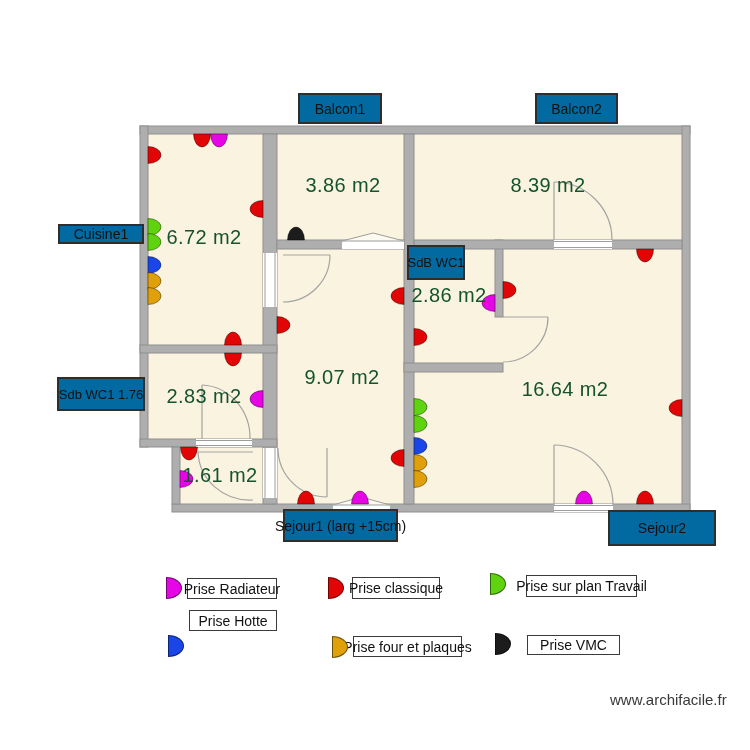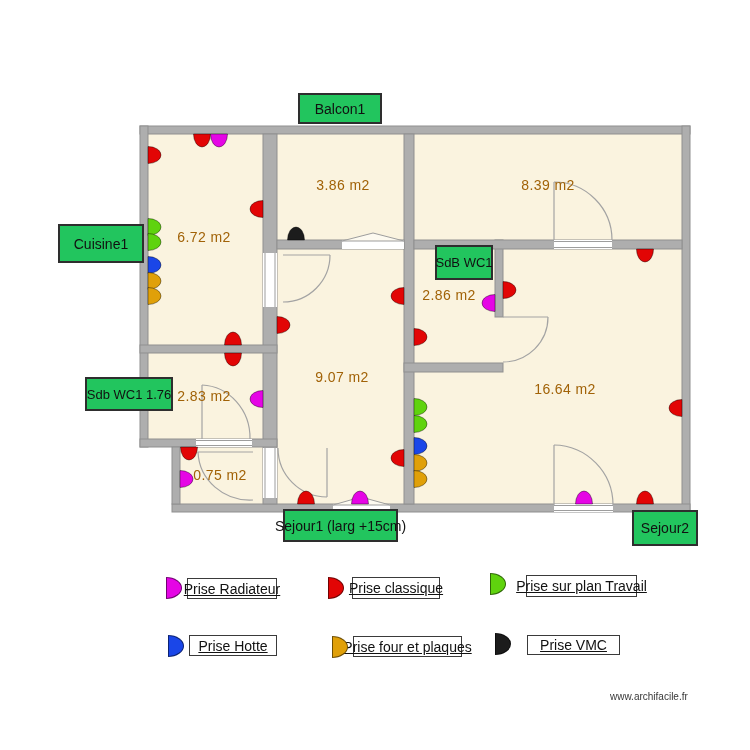--- a/index.html
+++ b/index.html
@@ -5,32 +5,32 @@
   html,body{margin:0;padding:0;background:#fff;}
   .stage{position:relative;width:750px;height:750px;background:#fff;overflow:hidden;
          font-family:"Liberation Sans", sans-serif;}
   svg{position:absolute;left:0;top:0;}
   .wall{fill:var(--wall-fill,#aeaeae);stroke:var(--wall-stroke,#8f8f8f);stroke-width:1;}
   .floor{fill:var(--floor,#faf3df);}
   .open{fill:#ffffff;stroke:none;}
   .thin{stroke:#9d9d9d;stroke-width:1;fill:none;}
   .door{stroke:#a3a3a3;stroke-width:1.2;fill:none;}
   .win{fill:#fdfaf0;stroke:#9d9d9d;stroke-width:1;}
-  .room-box{position:absolute;background:#22c55e;border:2px solid #2e2e2e;box-sizing:border-box;
+  .room-box{position:absolute;background:#0369a1;border:2px solid #2e2e2e;box-sizing:border-box;
             display:flex;align-items:center;justify-content:center;font-size:14px;color:#111;
             white-space:nowrap;overflow:visible;z-index:3;}
-  .room-box.small{font-size:13px;margin-left:28px;}
-  .area{position:absolute;transform:translate(-50%,-50%);font-size:14px;color:#a16207;
+  .room-box.small{font-size:13px;}
+  .area{position:absolute;transform:translate(-50%,-50%);font-size:20px;color:#14532d;
         white-space:nowrap;letter-spacing:.4px;z-index:2;}
   .lg-marker{position:absolute;width:14px;height:20px;border:1px solid rgba(0,0,0,.5);
              border-radius:0 100% 100% 0 / 0 50% 50% 0;z-index:2;}
   .lg-box{position:absolute;background:#fff;border:1.5px solid #3a3a3a;box-sizing:border-box;
           display:flex;align-items:center;justify-content:center;font-size:14px;color:#111;
-          white-space:nowrap;overflow:visible;z-index:1;text-decoration:underline;}
-  .watermark{position:absolute;font-size:10px;color:#383838;z-index:1;}
+          white-space:nowrap;overflow:visible;z-index:1;}
+  .watermark{position:absolute;font-size:15px;color:#383838;z-index:1;}
 </style>
 </head>
 <body>
 
 <div class="stage">
 
   <svg width="750" height="750" viewBox="0 0 750 750">
 
     <g>
       <rect class="floor" x="144" y="130" width="542" height="378"></rect>
@@ -125,46 +125,47 @@
         <path d="M 414 415.5 A 13 8.5 0 0 1 414 432.5 Z" fill="#5fd30e" stroke="rgba(0,0,0,0.4)" stroke-width="1"></path>
         <path d="M 414 437.5 A 13 8.5 0 0 1 414 454.5 Z" fill="#1a46e8" stroke="rgba(0,0,0,0.4)" stroke-width="1"></path>
         <path d="M 414 454.5 A 13 8.5 0 0 1 414 471.5 Z" fill="#e0a009" stroke="rgba(0,0,0,0.4)" stroke-width="1"></path>
         <path d="M 414 470.5 A 13 8.5 0 0 1 414 487.5 Z" fill="#e0a009" stroke="rgba(0,0,0,0.4)" stroke-width="1"></path>
         <path d="M 575.5 504 A 8.5 13 0 0 1 592.5 504 Z" fill="#e505e5" stroke="rgba(0,0,0,0.4)" stroke-width="1"></path>
         <path d="M 636.5 504 A 8.5 13 0 0 1 653.5 504 Z" fill="#e20505" stroke="rgba(0,0,0,0.4)" stroke-width="1"></path>
       </g>
   </svg>
 
   <div class="room-box" style="left:298px;top:93px;width:84px;height:31px">Balcon1</div>
-  <div class="room-box" style="left:58px;top:224px;width:86px;height:39px">Cuisine1</div>
+  <div class="room-box" style="left:535px;top:93px;width:83px;height:31px">Balcon2</div>
+  <div class="room-box" style="left:58px;top:224px;width:86px;height:20px">Cuisine1</div>
   <div class="room-box small" style="left:407px;top:245px;width:58px;height:35px">SdB WC1</div>
   <div class="room-box small" style="left:57px;top:377px;width:88px;height:34px">Sdb WC1 1.76</div>
   <div class="room-box" style="left:283px;top:509px;width:115px;height:33px">Sejour1 (larg +15cm)</div>
-  <div class="room-box" style="left:632px;top:510px;width:66px;height:36px">Sejour2</div>
+  <div class="room-box" style="left:608px;top:510px;width:108px;height:36px">Sejour2</div>
 
   <div class="area" style="left:204px;top:237px">6.72 m2</div>
   <div class="area" style="left:343px;top:185px">3.86 m2</div>
   <div class="area" style="left:548px;top:185px">8.39 m2</div>
   <div class="area" style="left:449px;top:295px">2.86 m2</div>
   <div class="area" style="left:342px;top:377px">9.07 m2</div>
   <div class="area" style="left:204px;top:396px">2.83 m2</div>
   <div class="area" style="left:565px;top:389px">16.64 m2</div>
-  <div class="area" style="left:220px;top:475px">0.75 m2</div>
+  <div class="area" style="left:220px;top:475px">1.61 m2</div>
 
   <span class="lg-marker" style="left: 166px; top: 577px; background: rgb(229, 5, 229);"></span>
   <div class="lg-box" style="left:187px;top:578px;width:90px;height:21px">Prise Radiateur</div>
 
   <span class="lg-marker" style="left: 328px; top: 577px; background: rgb(226, 5, 5);"></span>
   <div class="lg-box" style="left:352px;top:577px;width:88px;height:22px">Prise classique</div>
 
   <span class="lg-marker" style="left: 490px; top: 573px; background: rgb(95, 211, 14);"></span>
   <div class="lg-box" style="left:526px;top:575px;width:111px;height:22px">Prise sur plan Travail</div>
 
   <span class="lg-marker" style="left: 168px; top: 635px; background: rgb(26, 70, 232);"></span>
-  <div class="lg-box" style="left:189px;top:635px;width:88px;height:21px">Prise Hotte</div>
+  <div class="lg-box" style="left:189px;top:610px;width:88px;height:21px">Prise Hotte</div>
 
   <span class="lg-marker" style="left: 332px; top: 636px; background: rgb(224, 160, 9);"></span>
   <div class="lg-box" style="left:353px;top:636px;width:109px;height:21px">Prise four et plaques</div>
 
   <span class="lg-marker" style="left: 495px; top: 633px; background: rgb(28, 28, 28);"></span>
   <div class="lg-box" style="left:527px;top:635px;width:93px;height:20px">Prise VMC</div>
 
   <div class="watermark" style="left:610px;top:691px">www.archifacile.fr</div>
 </div>
 

